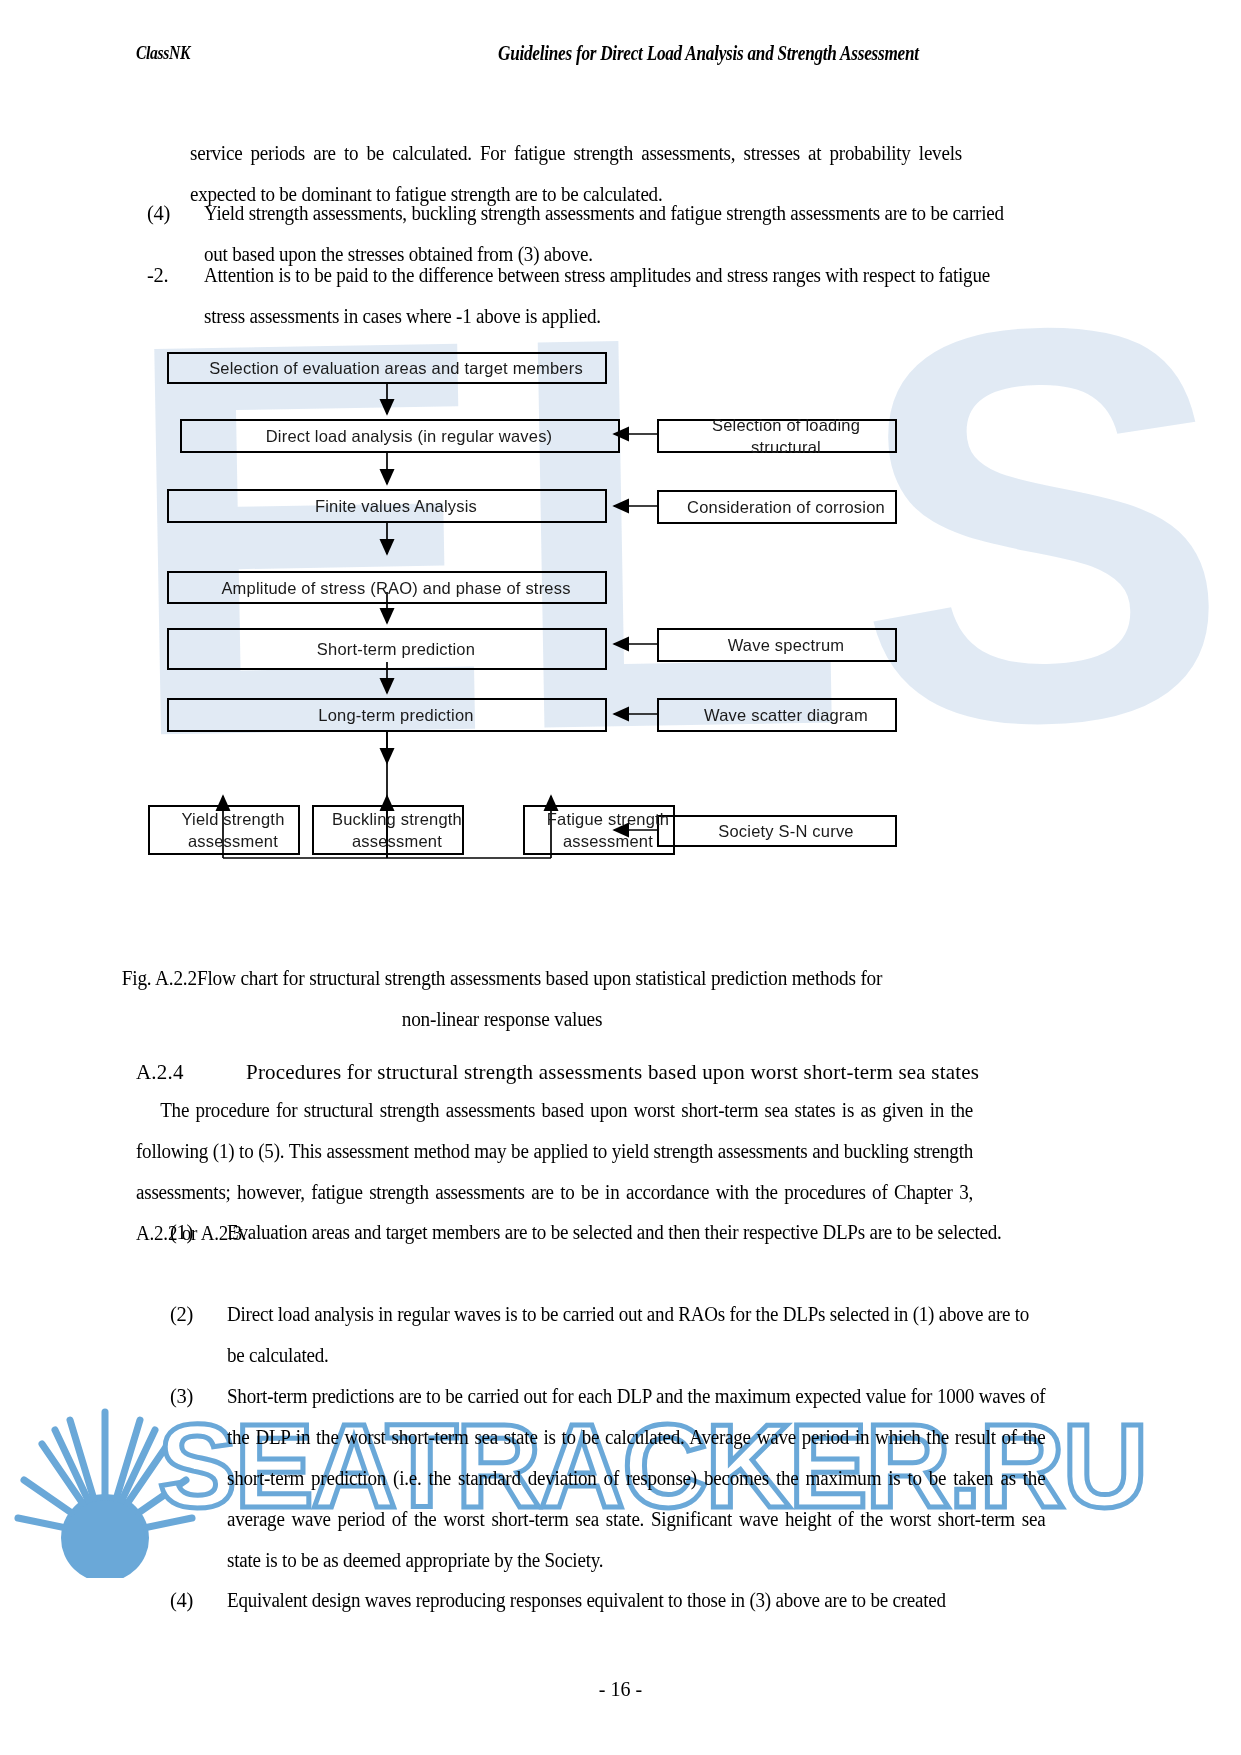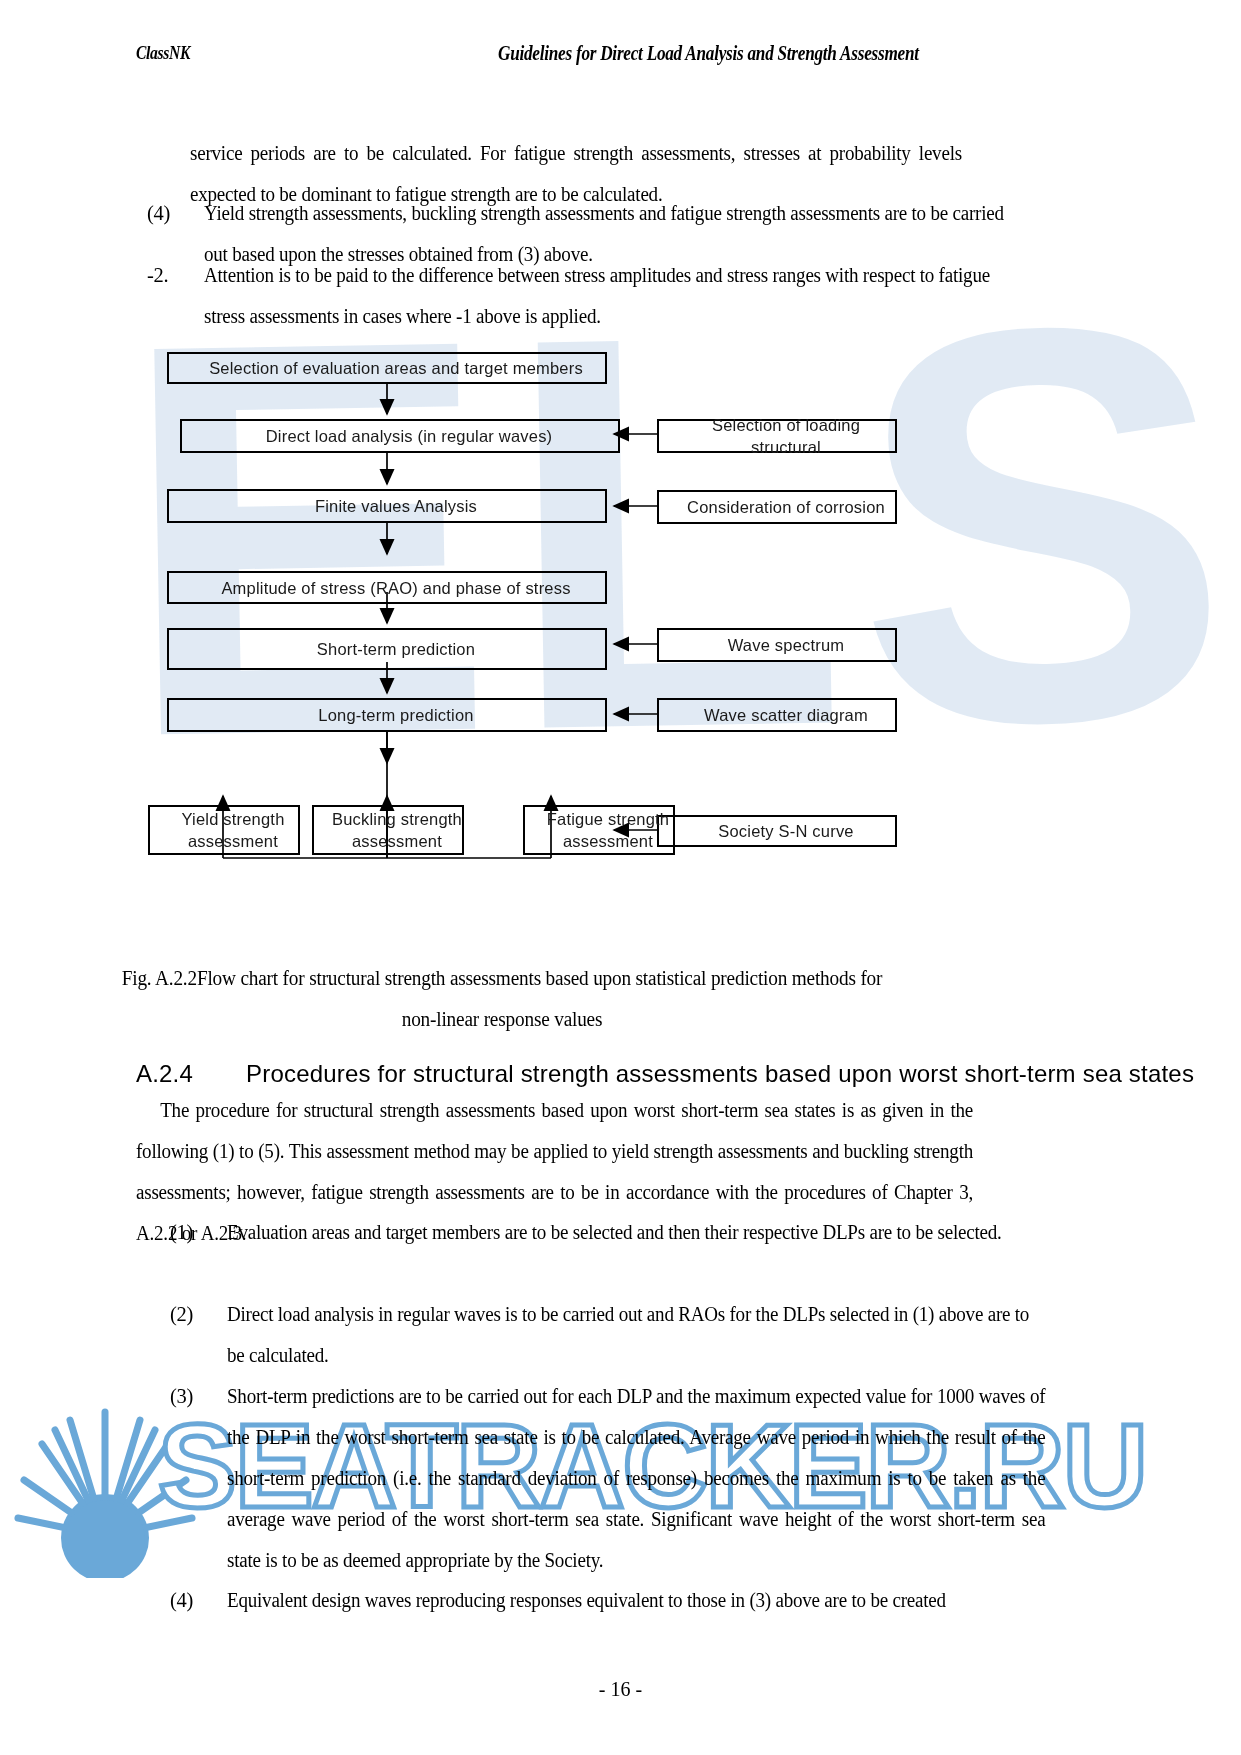--- a/index.html
+++ b/index.html
@@ -177,22 +177,22 @@
     letter-spacing: -.2px;
     z-index: 3;
   }
   .fig-caption .line { display: block; transform: scaleX(.94); }
 
   
   .sec-heading {
     position: absolute;
     left: 136px;
     top: 1060px;
-    font-family: Liberation Sans, sans-serif;
-    font-size: 24px;
+    font-family: Liberation Serif, serif;
+    font-size: 21px;
     letter-spacing: .2px;
     z-index: 3;
     white-space: nowrap;
   }
   .sec-heading .num { display: inline-block; width: 110px; }
 
   
   .page-number {
     position: absolute;
     left: 0;

